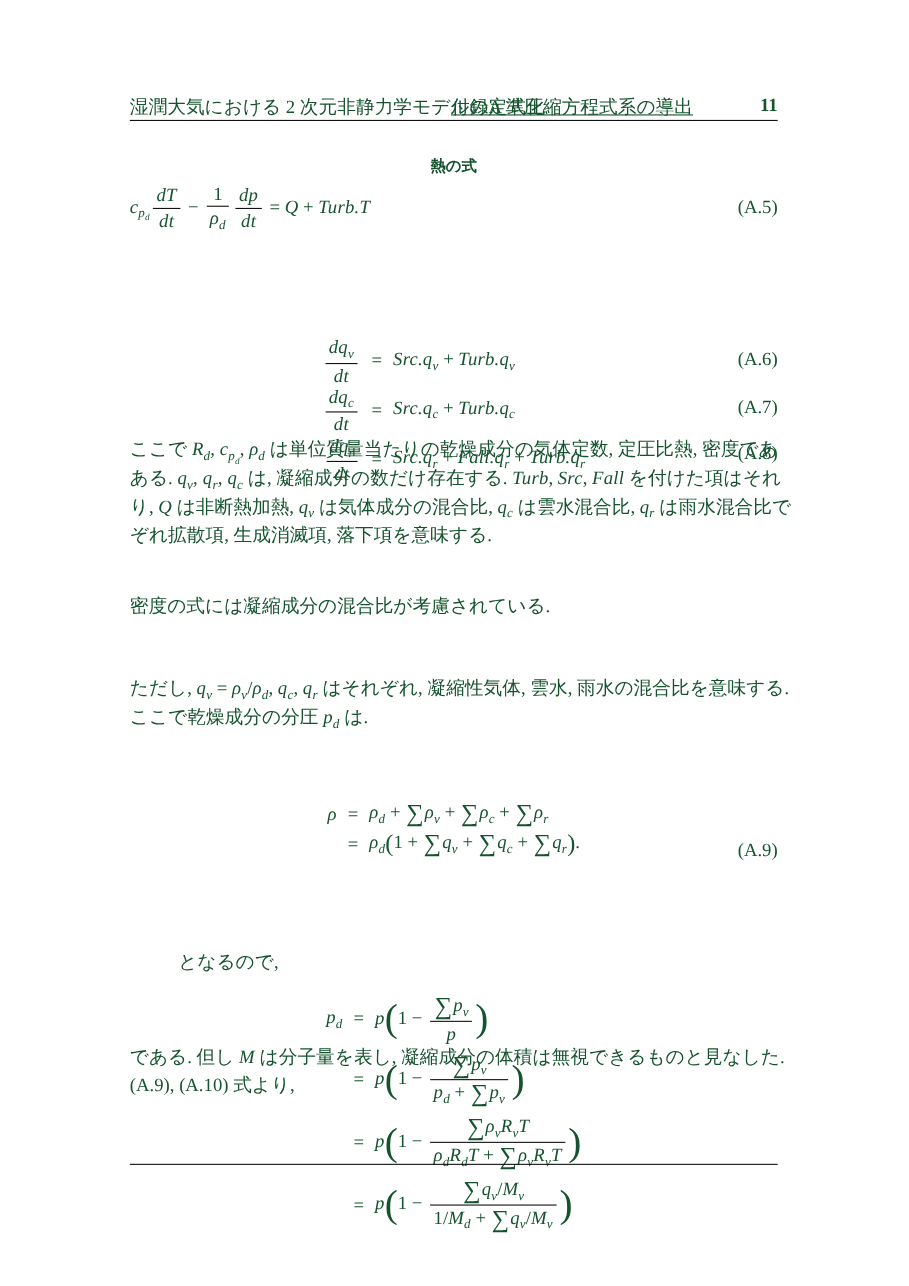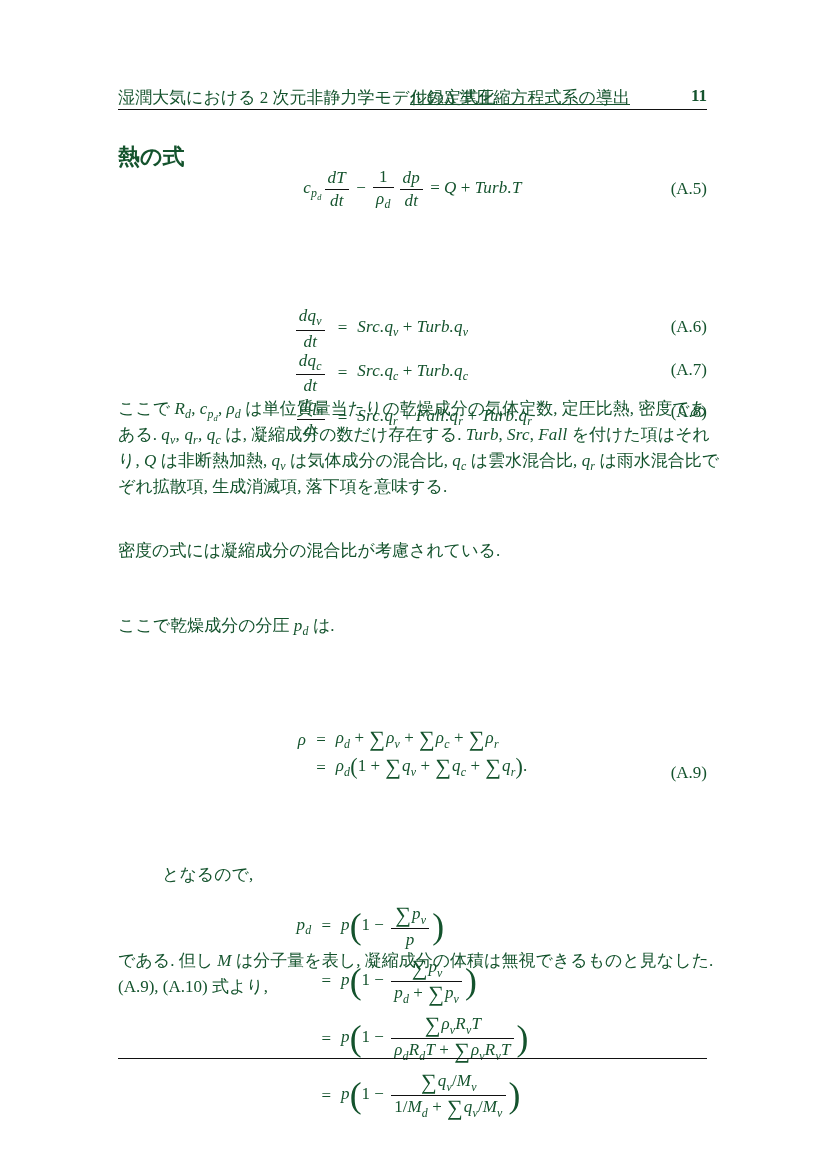--- a/index.html
+++ b/index.html
@@ -17,28 +17,28 @@
   
   .running{height:24px;}
   .rh-left{position:absolute;left:0;top:0;white-space:nowrap;}
   .rh-right{position:absolute;left:292px;top:0;white-space:nowrap;text-decoration:underline;}
   .rh-page{position:absolute;right:0;top:0;font-weight:bold;}
   .headrule{border-top:1px solid #111;}
 
   
   .sechead{
     font-family:"Liberation Sans","DejaVu Sans",sans-serif;
-    font-weight:bold;font-size:22px;white-space:nowrap;
+    font-weight:bold;font-size:14px;white-space:nowrap;text-align:center;
   }
 
   
   .pline{height:26px;line-height:26px;white-space:nowrap;}
 
   
-  .eqflex{display:flex;align-items:center;justify-content:center;position:relative;}
+  .eqflex{display:flex;align-items:center;position:relative;}
   .eqno{position:absolute;right:0;top:50%;transform:translateY(-50%);}
   .eqgroup{position:relative;}
   .eqgrid{display:grid;grid-template-columns:auto auto auto;justify-content:center;align-items:center;width:100%;}
   .eqgrid .lhs{text-align:right;}
   .eqgrid .rel{text-align:center;padding:0 10px;}
   .eqgrid .rhs{text-align:left;}
   .eqno-abs{position:absolute;right:0;transform:translateY(-50%);}
 
   
   .fr{display:inline-block;vertical-align:middle;text-align:center;margin:0 3px;}
@@ -105,20 +105,21 @@
       <span class="rel">=</span>
       <span class="rhs"><i>ρ</i><sub><i>d</i></sub> + <span class="sum">∑</span><i>ρ</i><sub><i>v</i></sub> + <span class="sum">∑</span><i>ρ</i><sub><i>c</i></sub> + <span class="sum">∑</span><i>ρ</i><sub><i>r</i></sub></span>
       <span class="lhs"></span>
       <span class="rel">=</span>
       <span class="rhs"><i>ρ</i><sub><i>d</i></sub><span class="bp1">(</span>1 + <span class="sum">∑</span><i>q</i><sub><i>v</i></sub> + <span class="sum">∑</span><i>q</i><sub><i>c</i></sub> + <span class="sum">∑</span><i>q</i><sub><i>r</i></sub><span class="bp1">)</span>.</span>
     </div>
     <span class="eqno-abs" style="top:45px;">(A.9)</span>
   </div>
 
   <div class="abs" style="top:613px;">
+    <div class="pline">ただし, <i>q</i><sub><i>v</i></sub> = <i>ρ</i><sub><i>v</i></sub>/<i>ρ</i><sub><i>d</i></sub>, <i>q</i><sub><i>c</i></sub>, <i>q</i><sub><i>r</i></sub> はそれぞれ, 凝縮性気体, 雲水, 雨水の混合比を意味する.</div>
     <div class="pline">ここで乾燥成分の分圧 <i>p</i><sub><i>d</i></sub> は.</div>
   </div>
 
   <div class="abs eqgroup" style="top:666px;">
     <div class="eqgrid" style="row-gap:8px;">
       <span class="lhs"><i>p</i><sub><i>d</i></sub></span>
       <span class="rel">=</span>
       <span class="rhs"><i>p</i><span class="bp2">(</span>1 − <span class="fr"><span class="nu"><span class="sum">∑</span><i>p</i><sub><i>v</i></sub></span><span class="de"><i>p</i></span></span><span class="bp2">)</span></span>
       <span class="lhs"></span>
       <span class="rel">=</span>

